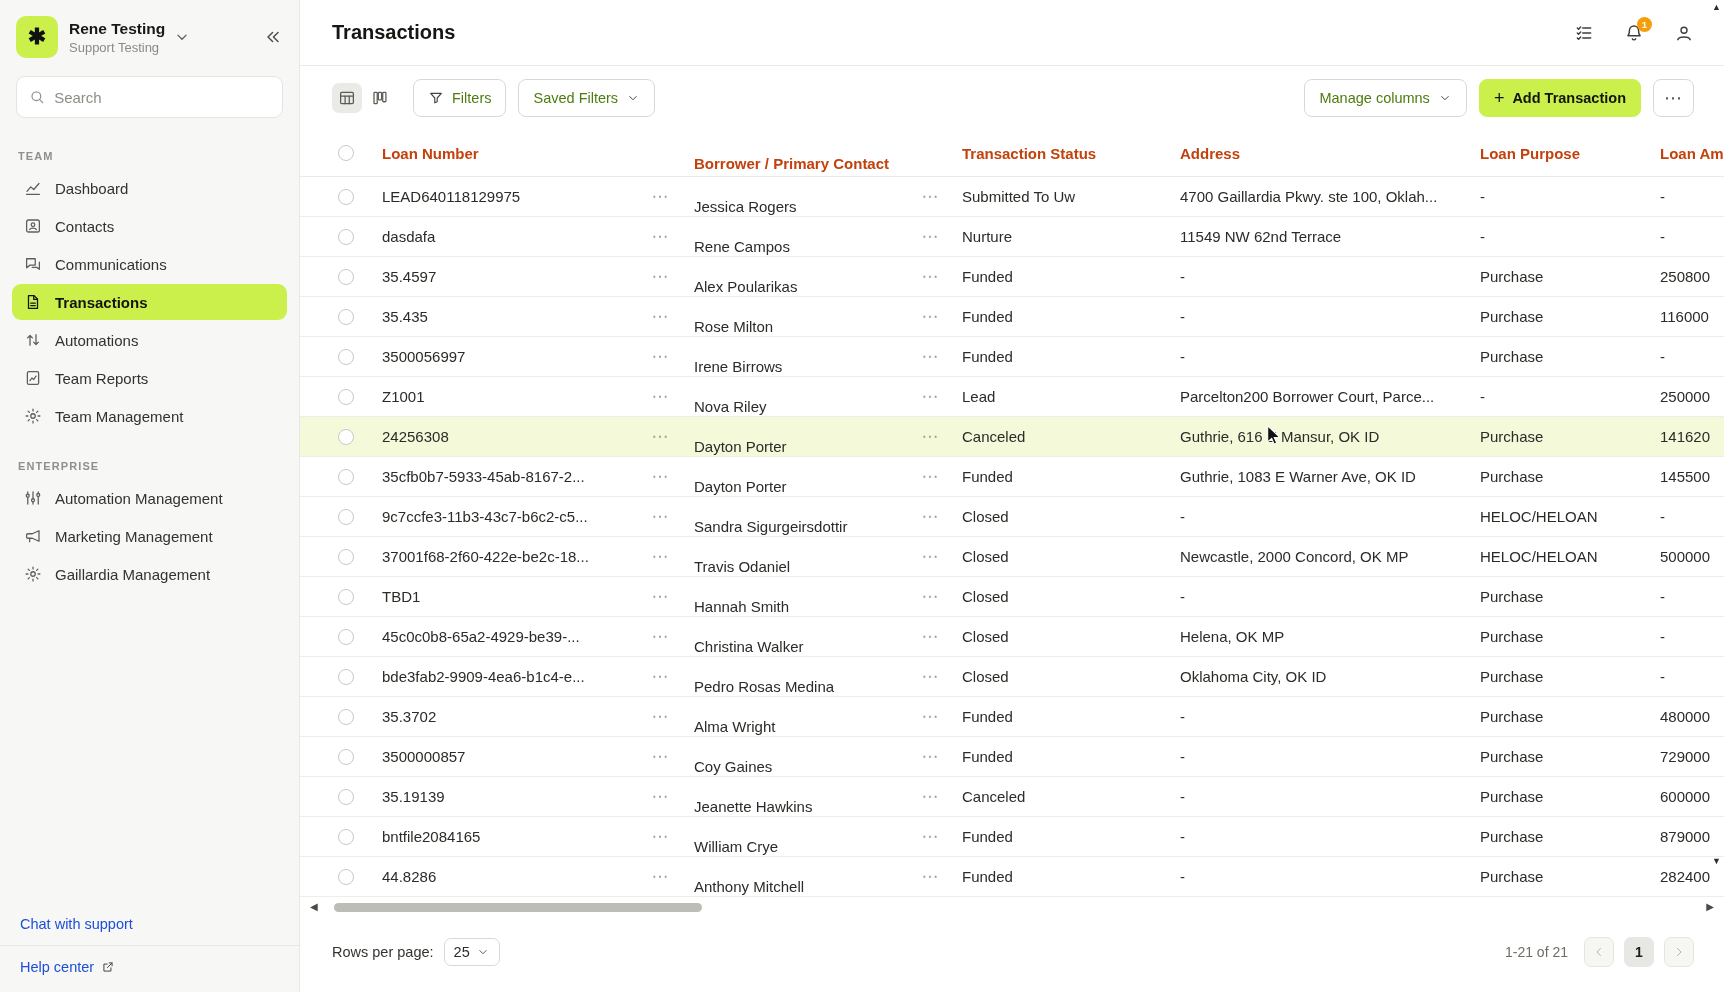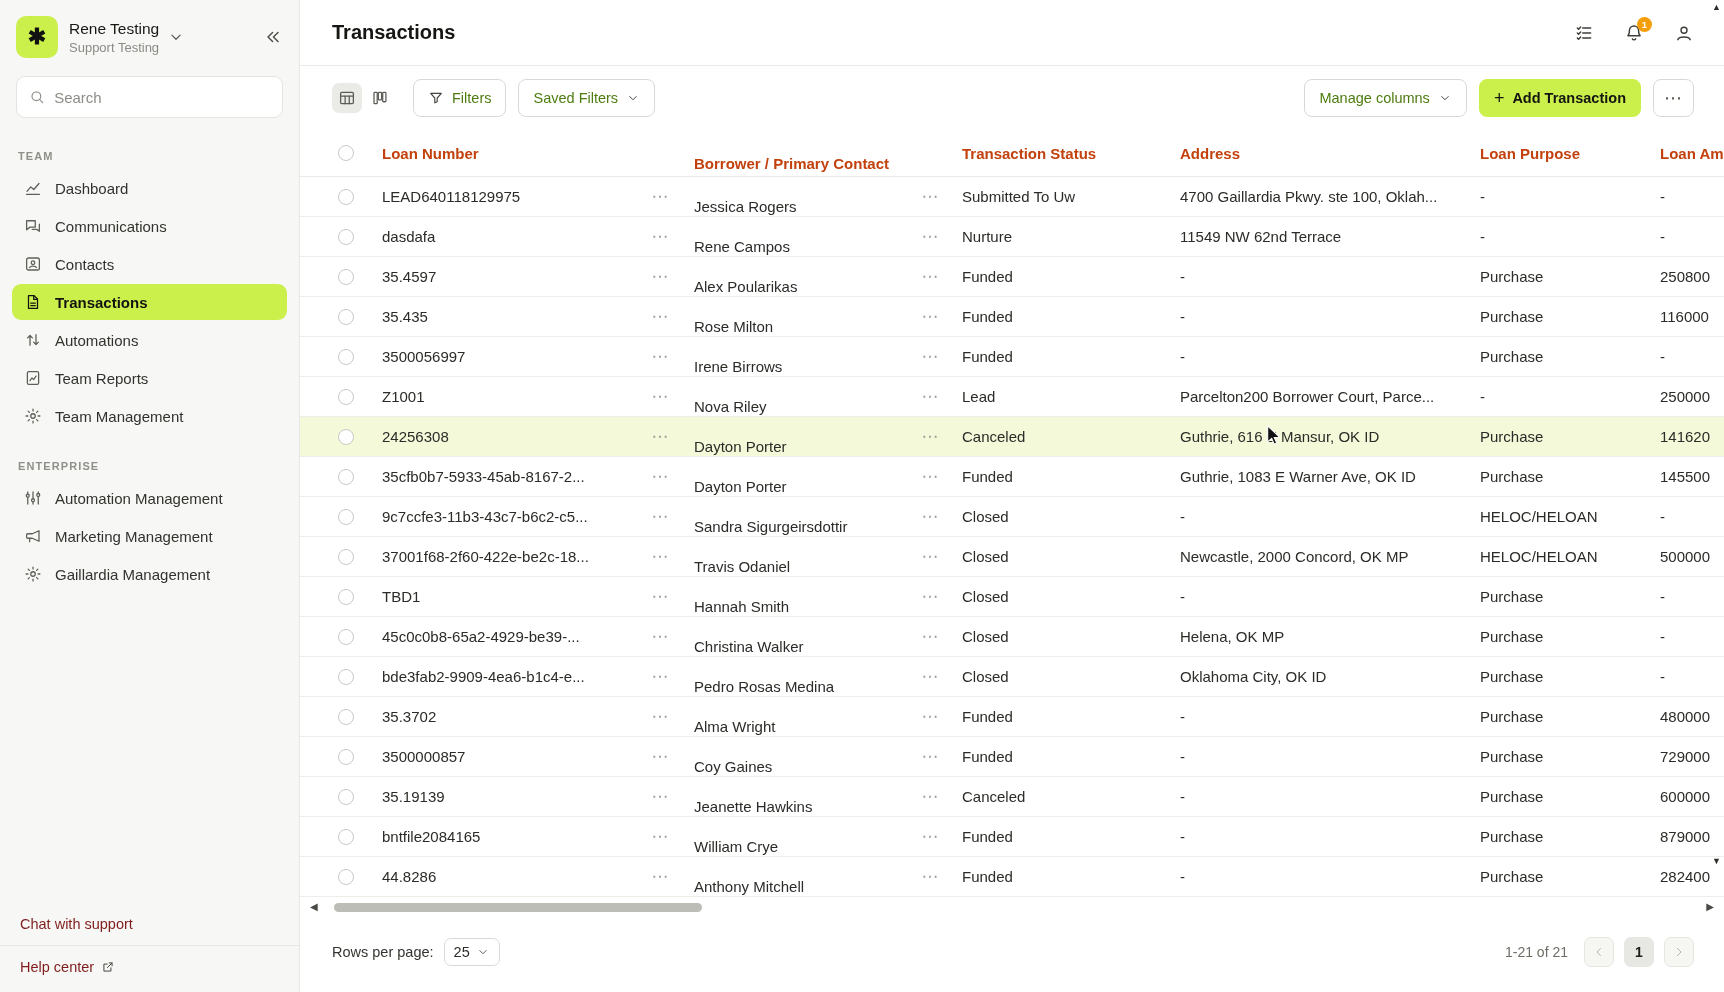--- a/index.html
+++ b/index.html
@@ -6,21 +6,21 @@
   html,body { width:1724px; height:992px; overflow:hidden; }
   body { font-family:"Liberation Sans", sans-serif; font-size:15px; color:#26262.3; background:#fff; position:relative; color:#262622; }
   :root { --accent:#cbf04b; --accent-soft:#f3f9d9; --badge:#f59e0b; }
   .app { display:flex; width:1724px; height:992px; position:relative; }
 
   
   .sidebar { width:300px; min-width:300px; background:#f7f7f5; border-right:1px solid #e6e6e2; display:flex; flex-direction:column; }
   .workspace { display:flex; align-items:center; padding:16px 16px 14px 16px; cursor:pointer; }
   .logo { width:42px; height:42px; border-radius:10px; background:var(--accent); display:flex; align-items:center; justify-content:center; font-size:22px; font-weight:700; color:#111; }
   .ws-text { margin:0 6px 0 11px; }
-  .ws-name { font-size:15.5px; font-weight:400; color:#18181.5; color:#181815; line-height:1.25; }
+  .ws-name { font-size:15.5px; font-weight:700; color:#18181.5; color:#181815; line-height:1.25; }
   .ws-sub { font-size:13px; color:#8b8b85; margin-top:2px; }
   .icon { display:inline-block; width:18px; height:18px; color:#5c5c57; }
   .icon svg { width:100%; height:100%; display:block; }
   .icon.xs { width:14px; height:14px; }
   .icon.sm { width:16px; height:16px; }
   .ws-chev { margin-left:2px; }
   .ws-collapse { margin-left:auto; width:20px; height:20px; color:#4c4c47; }
 
   .search { margin:4px 16px 6px 16px; height:42px; background:#fff; border:1px solid #e4e4e0; border-radius:9px; display:flex; align-items:center; padding:0 12px; gap:9px; }
   .search .icon { color:#8d8d87; }
@@ -28,21 +28,21 @@
   .search input::placeholder { color:#8d8d87; }
 
   nav { flex:0 0 auto; }
   .section-label { margin:26px 18px 8px 18px; font-size:11px; font-weight:700; letter-spacing:1.1px; color:#90908a; }
   .nav-item { display:flex; align-items:center; gap:13px; margin:2px 12px; padding:9px 12px; border-radius:9px; font-size:15px; color:#32322e; cursor:pointer; }
   .nav-item .nav-icon { color:#5f5f59; flex:0 0 18px; }
   .nav-item.active { background:var(--accent); font-weight:700; color:#141411; }
   .nav-item.active .nav-icon { color:#141411; }
 
   .sidebar-footer { margin-top:auto; padding-bottom:4px; }
-  .side-link { display:flex; align-items:center; gap:7px; padding:13px 20px; font-size:14.5px; color:#7f1d1d; cursor:pointer; }
+  .side-link { display:flex; align-items:center; gap:7px; padding:13px 20px; font-size:14.5px; color:#1d4ed8; cursor:pointer; }
   .side-link.help { border-top:1px solid #e8e8e4; }
   .side-link .icon { width:14px; height:14px; color:#45453f; }
 
   
   main { flex:1; display:flex; flex-direction:column; overflow:hidden; position:relative; }
   .page-header { height:66px; min-height:66px; border-bottom:1px solid #e9e9e5; display:flex; align-items:center; padding:0 30px 0 32px; }
   .page-title { font-size:20px; font-weight:700; color:#161613; }
   .header-icons { margin-left:auto; display:flex; align-items:center; gap:30px; }
   .hicon { position:relative; width:20px; height:20px; color:#3e3e39; cursor:pointer; }
   .hicon .icon { width:20px; height:20px; color:#3e3e39; }
@@ -146,36 +146,36 @@
                   <path d="M3.5 20.5h17"></path>
                   <path d="M4 16.5l5-6 4 3.5 7-8"></path>
                 </svg>
               </span>
     <span class="nav-label">Dashboard</span>
   </div>
 
   <div class="nav-item">
     <span class="icon nav-icon">
                 <svg viewBox="0 0 24 24" fill="none" stroke="currentColor" stroke-width="1.7" stroke-linecap="round" stroke-linejoin="round">
-                  <path d="M3.5 5h11.5v8.5H8l-4.5 3.5z"></path>
-                  <path d="M20.5 9.5V19L17 16.5h-6"></path>
-                </svg>
-              </span>
-    <span class="nav-label">Communications</span>
-  </div>
-
-  <div class="nav-item">
-    <span class="icon nav-icon">
-                <svg viewBox="0 0 24 24" fill="none" stroke="currentColor" stroke-width="1.7" stroke-linecap="round" stroke-linejoin="round">
                   <rect x="3.5" y="4" width="17" height="16" rx="2.5"></rect>
                   <circle cx="12" cy="10.3" r="2.4"></circle>
                   <path d="M7.5 16.8c1.2-2.8 7.8-2.8 9 0"></path>
                 </svg>
               </span>
     <span class="nav-label">Contacts</span>
+  </div>
+
+  <div class="nav-item">
+    <span class="icon nav-icon">
+                <svg viewBox="0 0 24 24" fill="none" stroke="currentColor" stroke-width="1.7" stroke-linecap="round" stroke-linejoin="round">
+                  <path d="M3.5 5h11.5v8.5H8l-4.5 3.5z"></path>
+                  <path d="M20.5 9.5V19L17 16.5h-6"></path>
+                </svg>
+              </span>
+    <span class="nav-label">Communications</span>
   </div>
 
   <div class="nav-item active">
     <span class="icon nav-icon">
                 <svg viewBox="0 0 24 24" fill="none" stroke="currentColor" stroke-width="1.7" stroke-linecap="round" stroke-linejoin="round">
                   <path d="M6 3.5h7.5L18 8v12.5H6z"></path>
                   <path d="M13 4v4.5h4.5"></path>
                   <path d="M9 13.5h6M9 16.8h6"></path>
                 </svg>
               </span>

